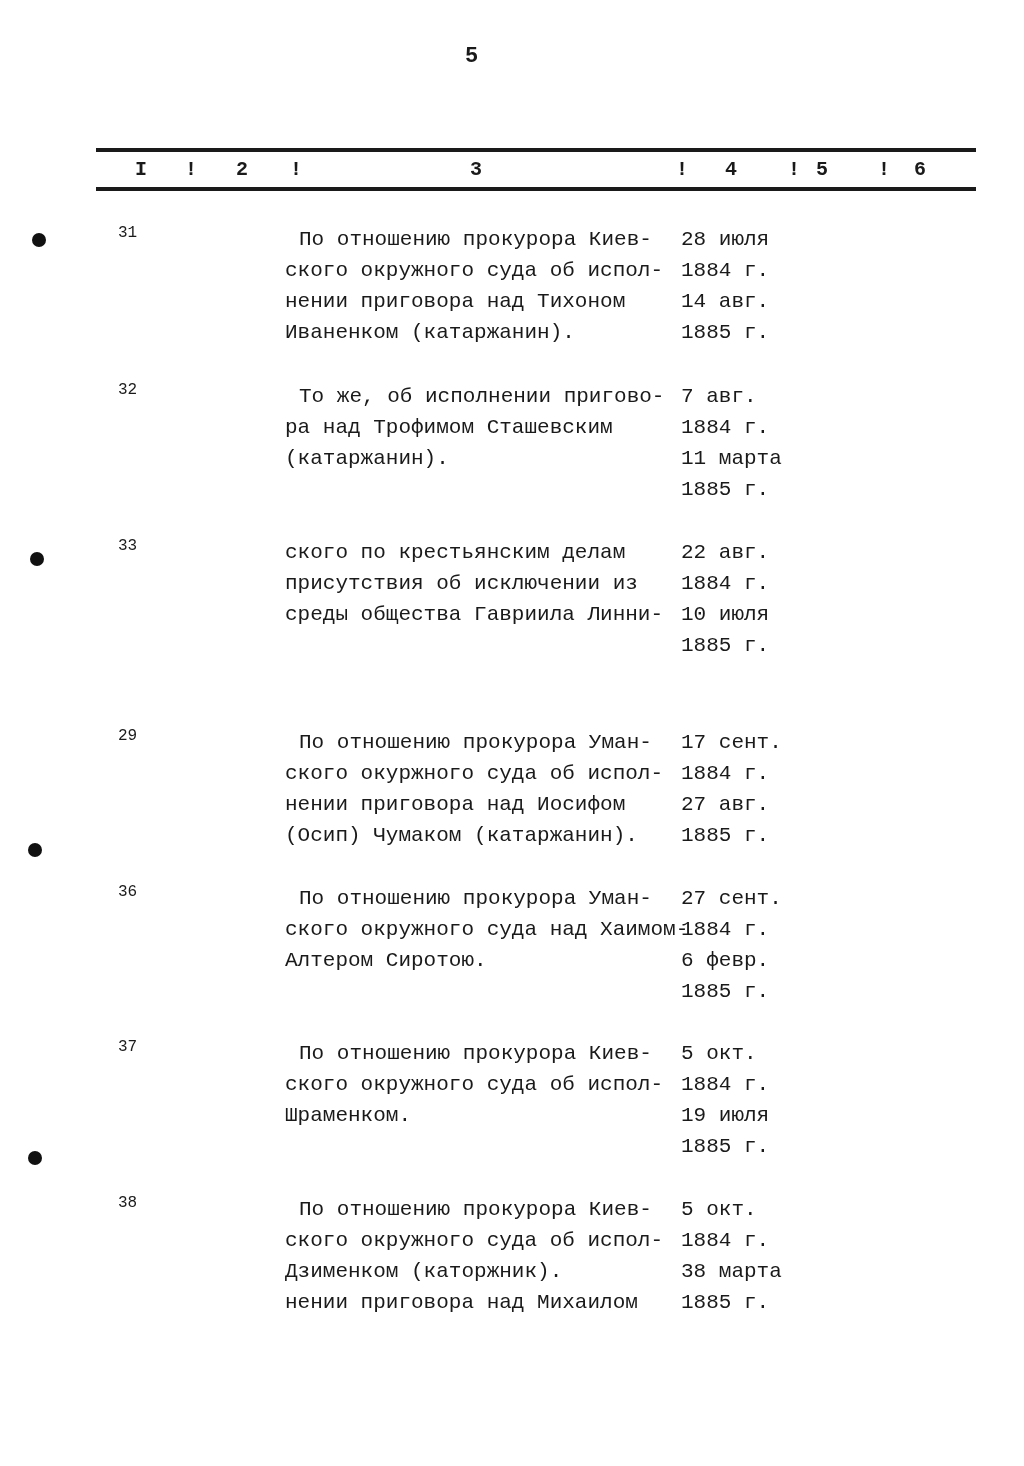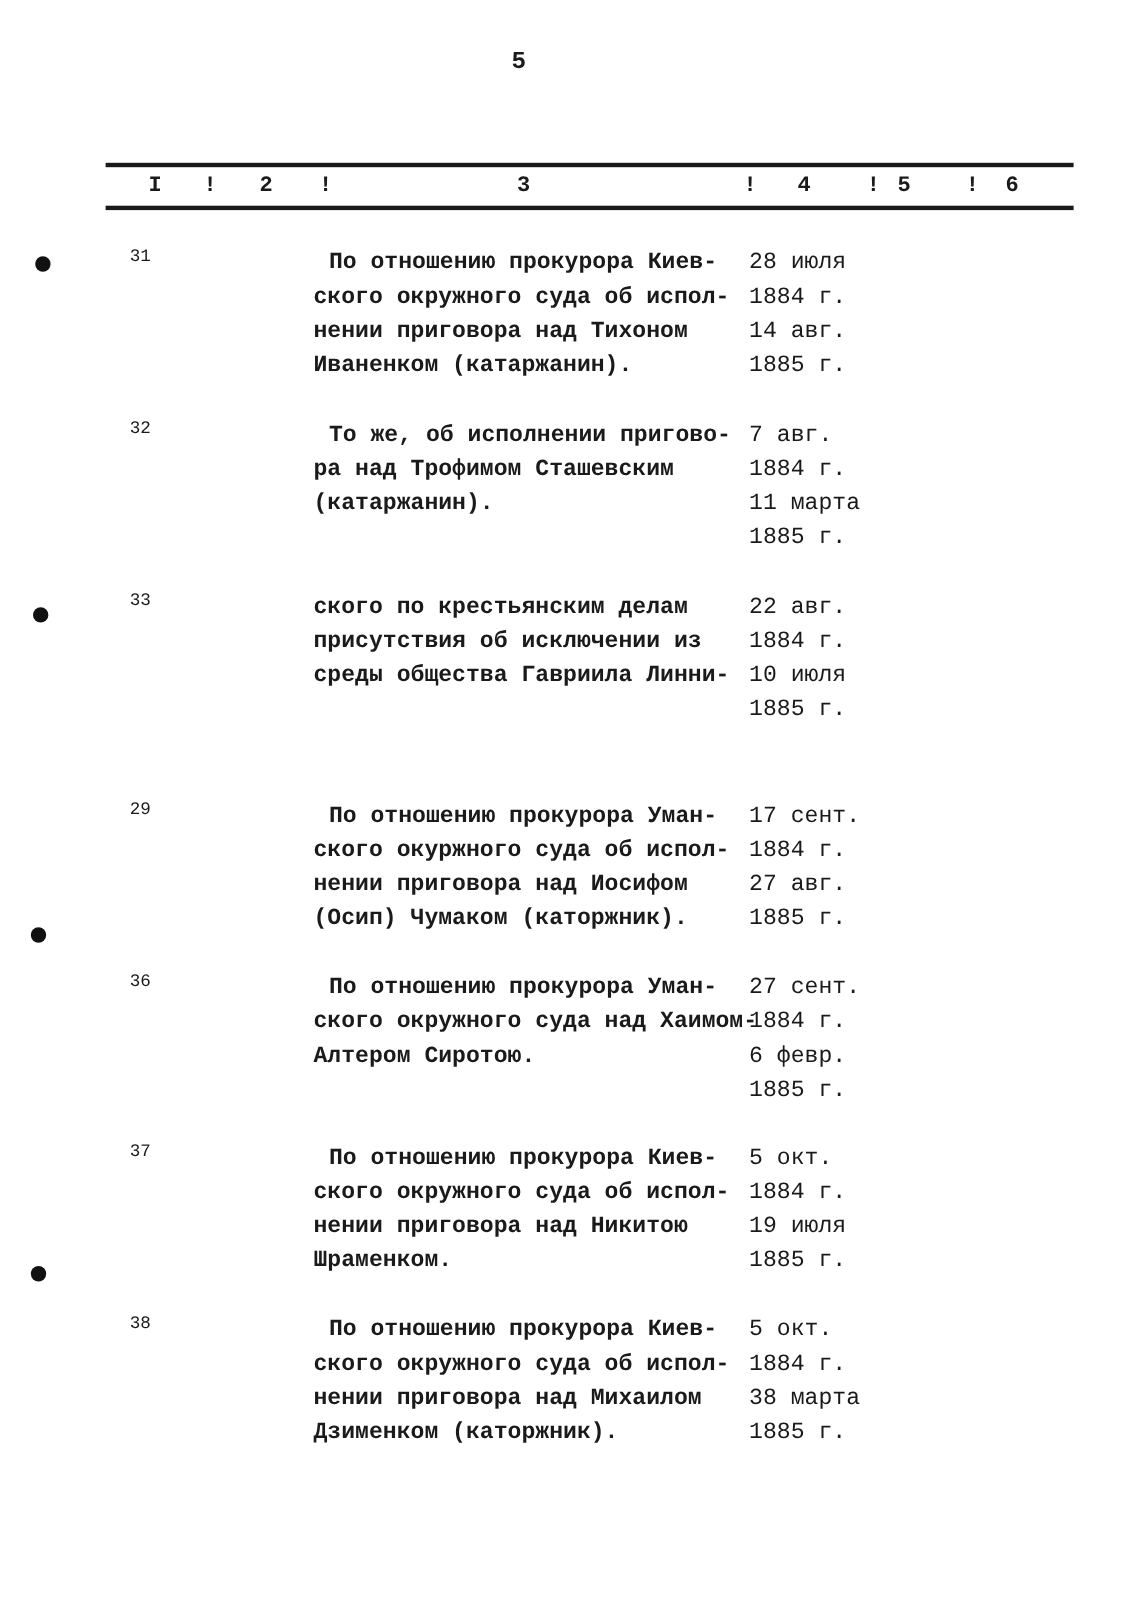--- a/index.html
+++ b/index.html
@@ -8,21 +8,21 @@
     font-family: "Liberation Mono", "DejaVu Sans Mono", monospace; color: #1a1a1a;
   }
   .page-num { position: absolute; left: 465px; top: 44px; font-size: 22px; font-weight: bold; }
   .rule { position: absolute; left: 96px; width: 880px; height: 4px; background: #1a1a1a; }
   .rule.top { top: 148px; }
   .rule.bottom { top: 187px; }
   .hdr { position: absolute; top: 158px; font-size: 20px; font-weight: bold; }
   .punch { position: absolute; width: 14px; height: 14px; background: #111; border-radius: 50%; }
   .entry { position: absolute; left: 0; width: 1024px; }
   .entry .num { position: absolute; left: 118px; top: 0; font-size: 16px; }
-  .entry .desc { position: absolute; left: 285px; top: 0; width: 395px; font-weight: bold; }
+  .entry .desc { position: absolute; left: 285px; top: 0; width: 395px; }
   .entry .dates { position: absolute; left: 681px; top: 0; width: 120px; }
   .line { height: 31px; line-height: 31px; font-size: 21px; white-space: pre; }
   .desc .line.first { padding-left: 14px; }
 </style>
 </head>
 <body>
 
 <div class="page-num">5</div>
 
 <div class="rule top"></div>
@@ -91,21 +91,21 @@
     <div class="line">1885 г.</div>
   </div>
 </div>
 
 <div class="entry" style="top:727px">
   <span class="num">29</span>
   <div class="desc">
     <div class="line first">По отношению прокурора Уман-</div>
     <div class="line">ского окуржного суда об испол-</div>
     <div class="line">нении приговора над Иосифом</div>
-    <div class="line">(Осип) Чумаком (каторжник).</div>
+    <div class="line">(Осип) Чумаком (катаржанин).</div>
   </div>
   <div class="dates">
     <div class="line">17 сент.</div>
     <div class="line">1884 г.</div>
     <div class="line">27 авг.</div>
     <div class="line">1885 г.</div>
   </div>
 </div>
 
 <div class="entry" style="top:883px">
@@ -121,38 +121,37 @@
     <div class="line">6 февр.</div>
     <div class="line">1885 г.</div>
   </div>
 </div>
 
 <div class="entry" style="top:1038px">
   <span class="num">37</span>
   <div class="desc">
     <div class="line first">По отношению прокурора Киев-</div>
     <div class="line">ского окружного суда об испол-</div>
-    <div class="line">нении приговора над Никитою</div>
     <div class="line">Шраменком.</div>
   </div>
   <div class="dates">
     <div class="line">5 окт.</div>
     <div class="line">1884 г.</div>
     <div class="line">19 июля</div>
     <div class="line">1885 г.</div>
   </div>
 </div>
 
 <div class="entry" style="top:1194px">
   <span class="num">38</span>
   <div class="desc">
     <div class="line first">По отношению прокурора Киев-</div>
     <div class="line">ского окружного суда об испол-</div>
+    <div class="line">Дзименком (каторжник).</div>
     <div class="line">нении приговора над Михаилом</div>
-    <div class="line">Дзименком (каторжник).</div>
   </div>
   <div class="dates">
     <div class="line">5 окт.</div>
     <div class="line">1884 г.</div>
     <div class="line">38 марта</div>
     <div class="line">1885 г.</div>
   </div>
 </div>
 
 </body></html>

